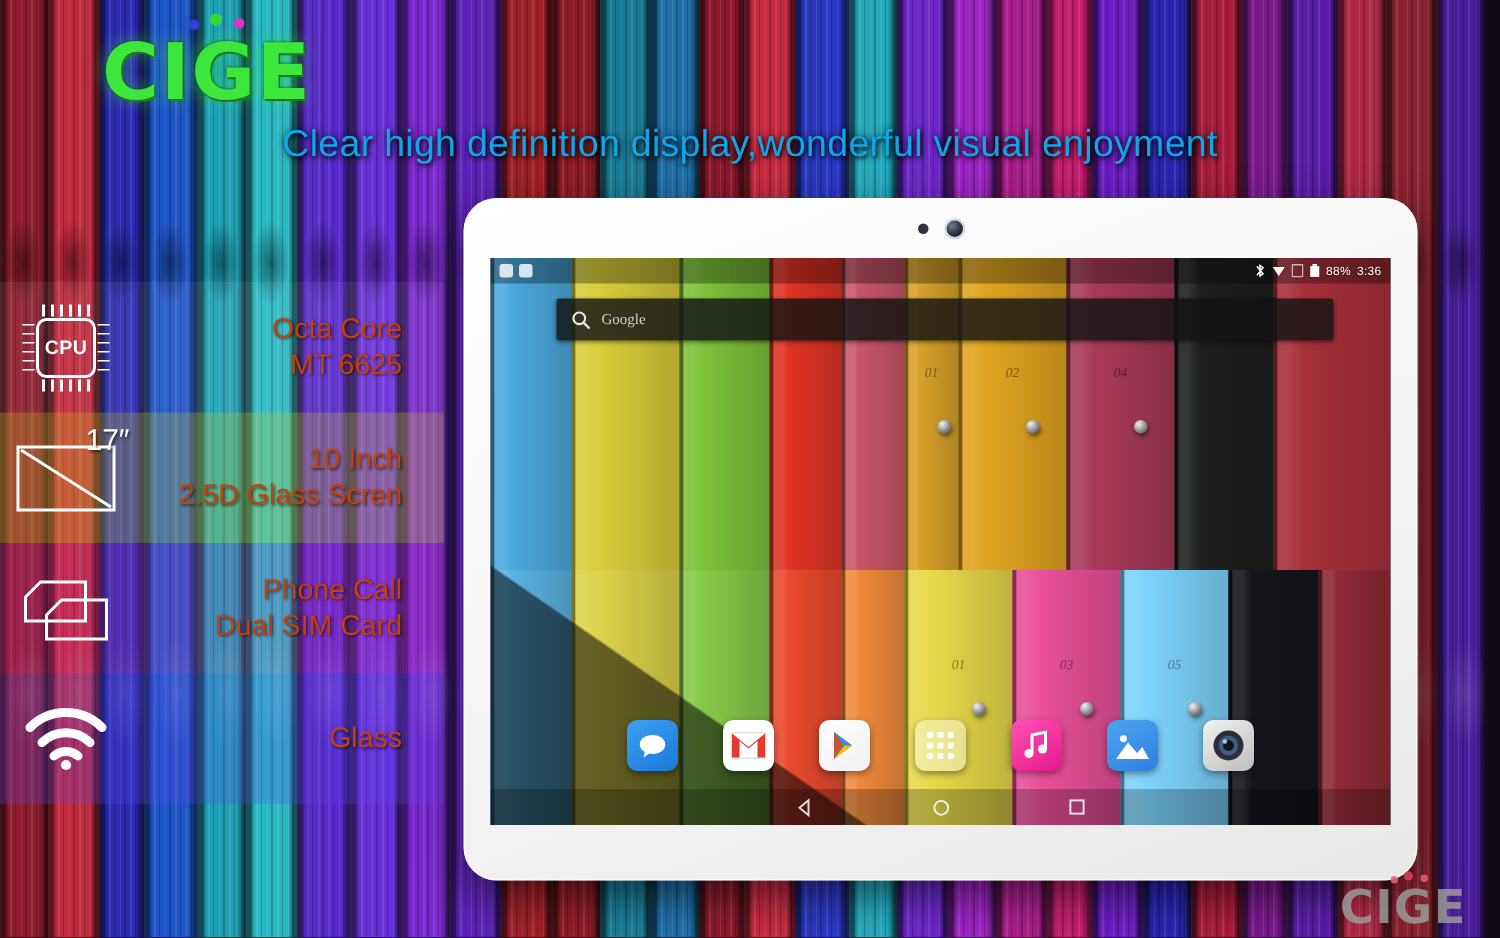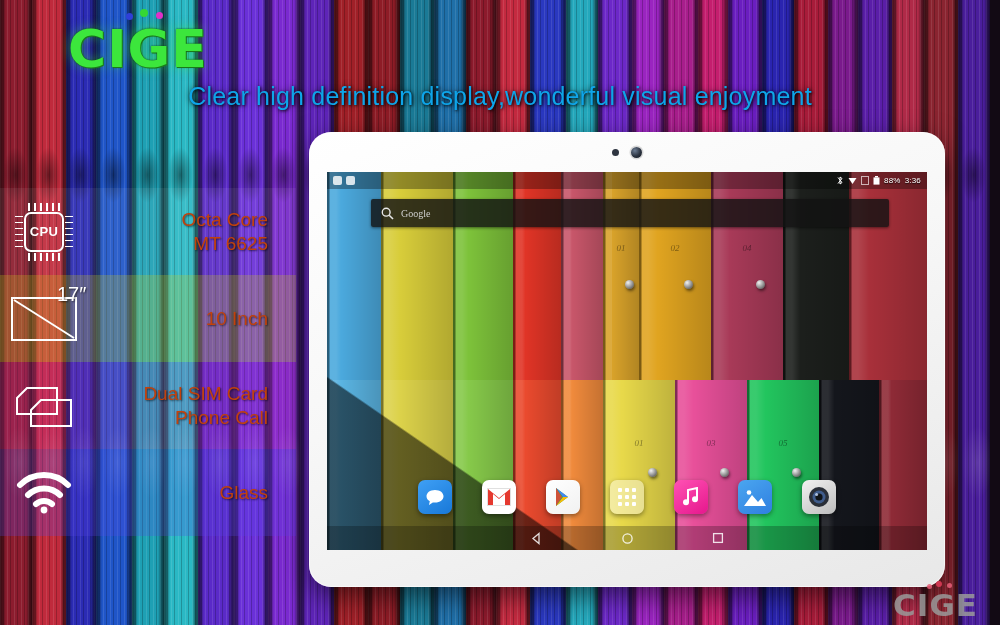--- a/index.html
+++ b/index.html
@@ -290,33 +290,34 @@
       <div class="scr">
         <div class="frame"></div>
         <svg class="diag" viewBox="0 0 66 44">
           <line x1="3" y1="3" x2="63" y2="41" stroke="#fff" stroke-width="2"></line>
         </svg>
         <div class="inch">17″</div>
       </div>
     </div>
     <div class="txt">
       <span>10 Inch</span>
+      <span>2.5D Glass Scren</span>
     </div>
   </div>
 
   <div class="feat tint-c">
     <div class="ico">
       <svg width="62" height="44" viewBox="0 0 62 44">
         <path d="M4 14 L14 4 L44 4 L44 30 L4 30 Z" fill="none" stroke="#fff" stroke-width="2"></path>
         <path d="M18 26 L28 16 L58 16 L58 42 L18 42 Z" fill="none" stroke="#fff" stroke-width="2"></path>
       </svg>
     </div>
     <div class="txt">
+      <span>Phone Call</span>
       <span>Dual SIM Card</span>
-      <span>Phone Call</span>
     </div>
   </div>
 
   <div class="feat tint-d">
     <div class="ico">
       <svg width="56" height="42" viewBox="0 0 56 42">
         <path d="M4 13 A34 34 0 0 1 52 13" fill="none" stroke="#fff" stroke-width="6" stroke-linecap="round"></path>
         <path d="M12 23 A23 23 0 0 1 44 23" fill="none" stroke="#fff" stroke-width="6" stroke-linecap="round"></path>
         <path d="M20 32 A12 12 0 0 1 36 32" fill="none" stroke="#fff" stroke-width="6" stroke-linecap="round"></path>
         <circle cx="28" cy="38" r="3.4" fill="#fff"></circle>
@@ -367,21 +368,21 @@
           <div class="lk" style="width: 8%; background: rgb(234, 74, 46);"></div>
           <div class="lk" style="width: 7%; background: rgb(240, 138, 60);"></div>
           <div class="lk" style="width: 12%; background: rgb(232, 217, 74);">
             <span class="num">01</span>
             <span class="knob"></span>
           </div>
           <div class="lk" style="width: 12%; background: rgb(232, 80, 154);">
             <span class="num">03</span>
             <span class="knob"></span>
           </div>
-          <div class="lk" style="width: 12%; background: #22c55e;">
+          <div class="lk" style="width: 12%; background: #7dd3fc;">
             <span class="num">05</span>
             <span class="knob"></span>
           </div>
           <div class="lk" style="width: 10%; background: rgb(20, 22, 28);"></div>
           <div class="lk" style="width: 8%; background: rgb(142, 42, 54);"></div>
         </div>
       <div class="slant"></div>
     </div>
 
     <div id="status">

